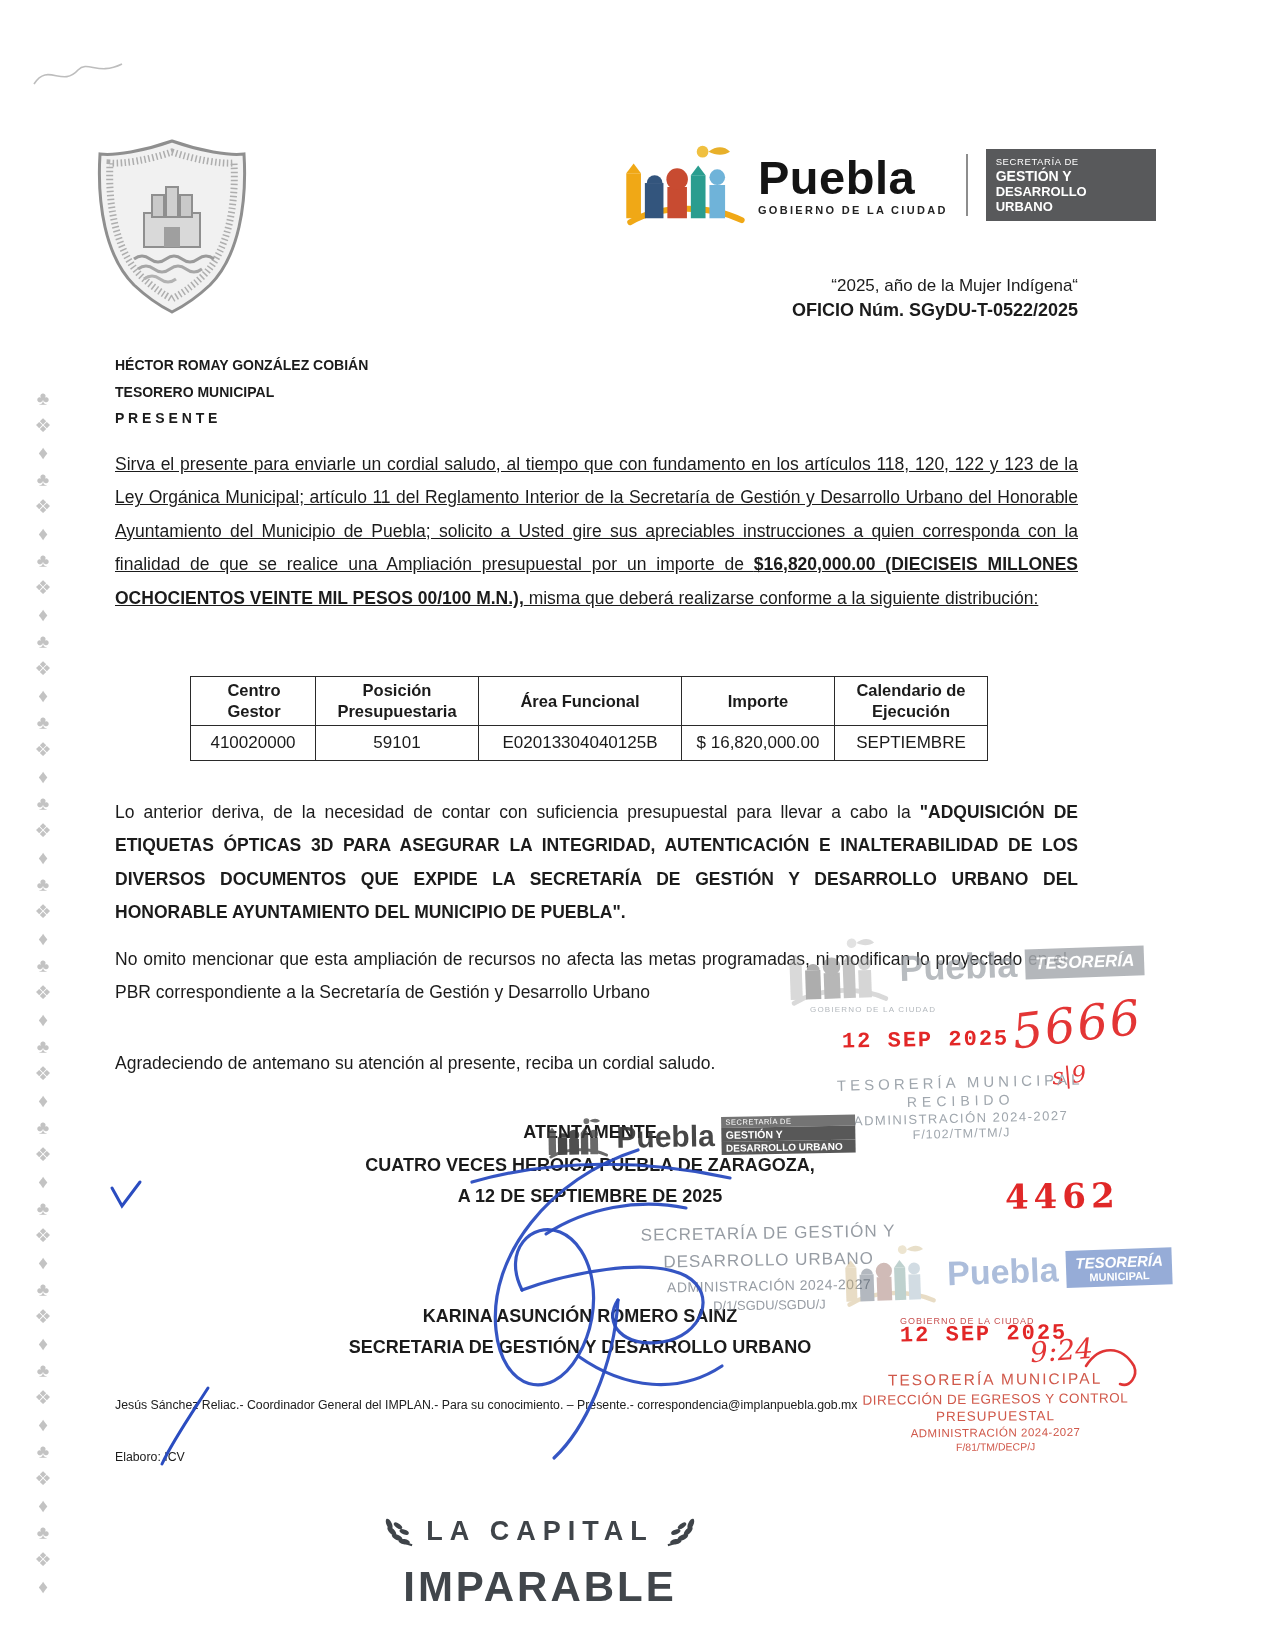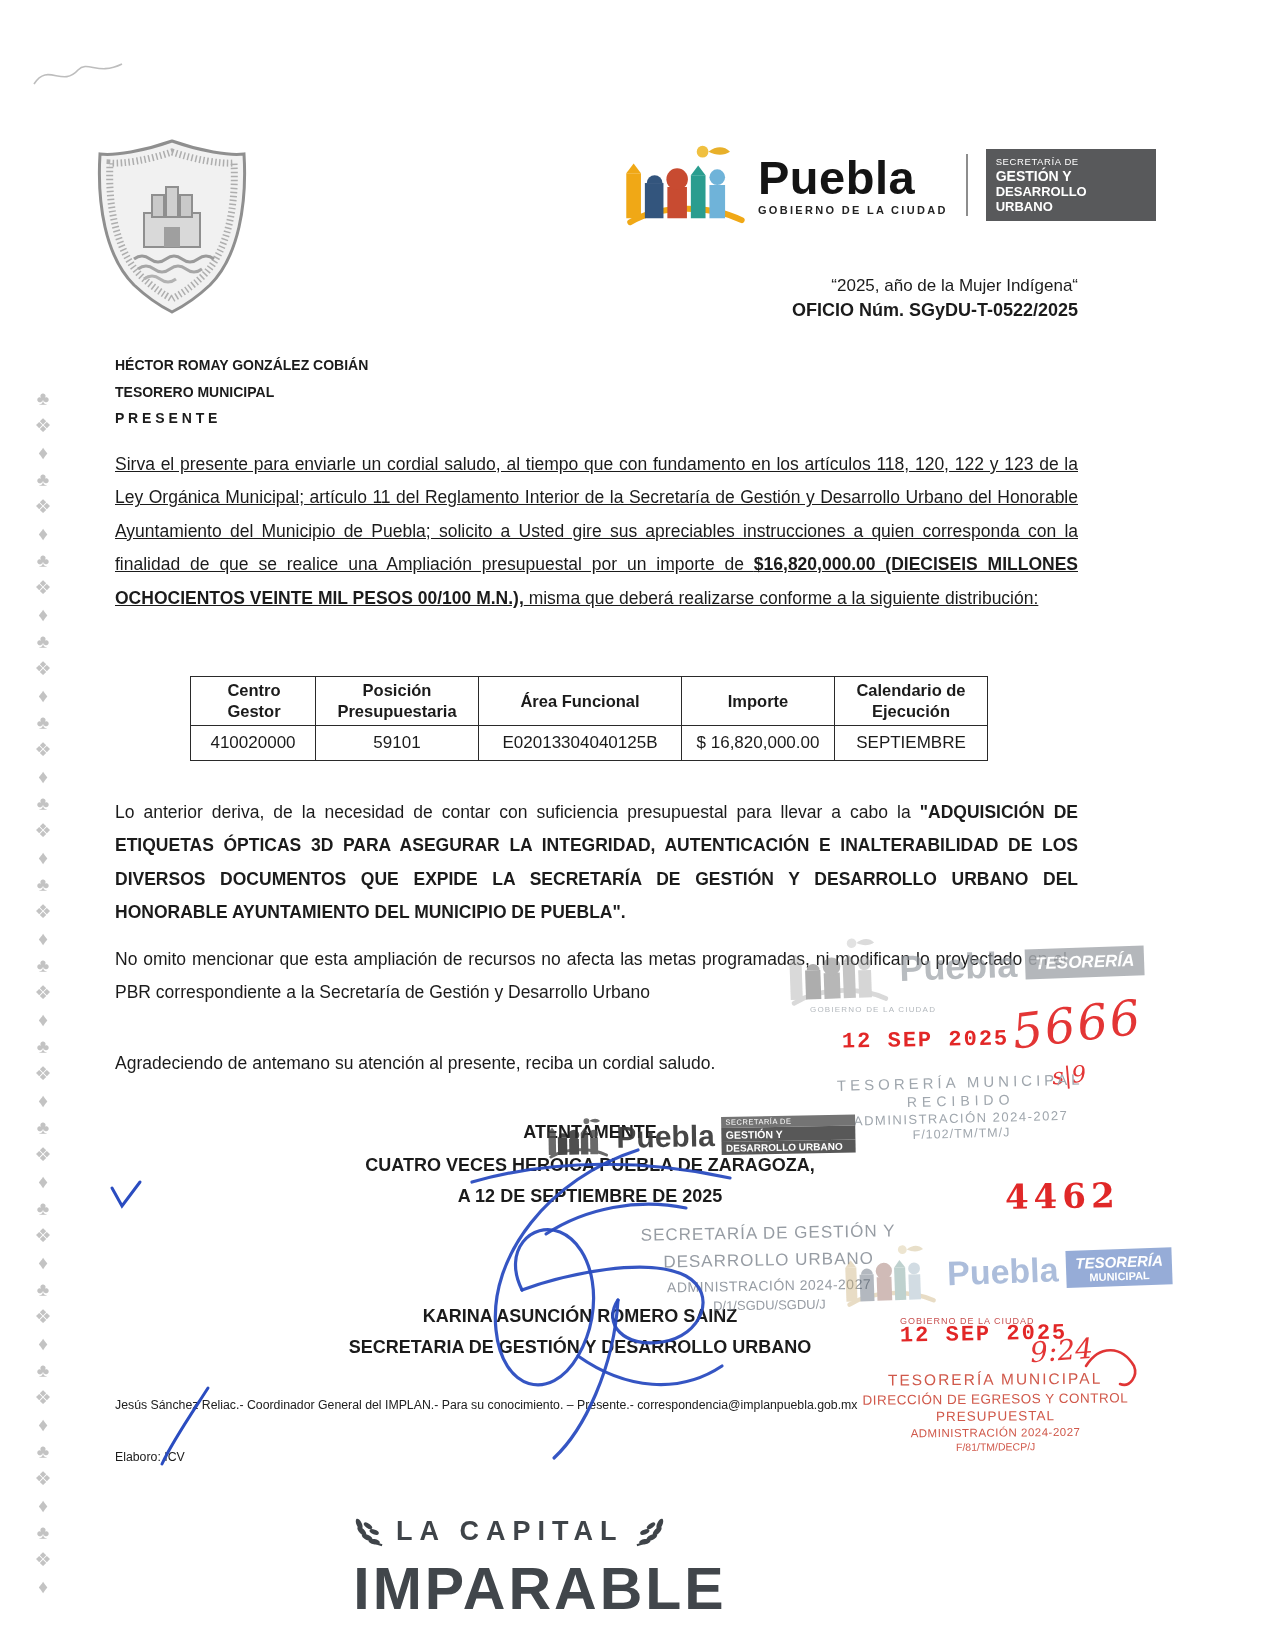--- a/index.html
+++ b/index.html
@@ -44,23 +44,23 @@
   .closing .l2{margin-top:12px;}
   .closing .l3{margin-top:10px;}
 
   .signer{left:230px;top:1306px;width:700px;text-align:center;font-size:18px;font-weight:bold;}
   .signer .l2{margin-top:10px;}
 
   .cc{left:115px;top:1396px;width:900px;font-size:12.3px;line-height:18.5px;color:#202020;}
   .elaboro{left:115px;top:1450px;font-size:12.3px;}
 
   .capital{left:350px;top:1516px;width:380px;text-align:center;color:#3f4449;}
-  .cap-row{display:flex;align-items:center;gap:10px;}
+  .cap-row{display:flex;align-items:center;justify-content:center;gap:10px;}
   .cap-word{font-size:27px;font-weight:bold;letter-spacing:7px;}
-  .imparable{font-size:59px;font-weight:bold;letter-spacing:3px;margin-top:8px;color:#41464b;}
+  .imparable{font-size:42px;font-weight:bold;letter-spacing:3px;margin-top:16px;color:#41464b;}
 
   .ornament{left:20px;top:385px;width:46px;color:#c3c3c3;font-size:19px;line-height:27px;
             text-align:center;white-space:pre-line;user-select:none;}
 
   
   .stamp{transform-origin:left top;}
   .gray-logo{left:782px;top:936px;display:flex;align-items:center;gap:8px;transform:rotate(-2deg);opacity:.85;}
   .gray-brand{font-size:36px;font-weight:bold;color:#90969c;opacity:.75;}
   .gray-box{background:#a7abb0;color:#fff;font-weight:bold;font-size:17px;padding:5px 10px;font-style:italic;}
   .gray-tagline{left:810px;top:1005px;font-size:8px;letter-spacing:1.2px;color:#b3b8bd;}

